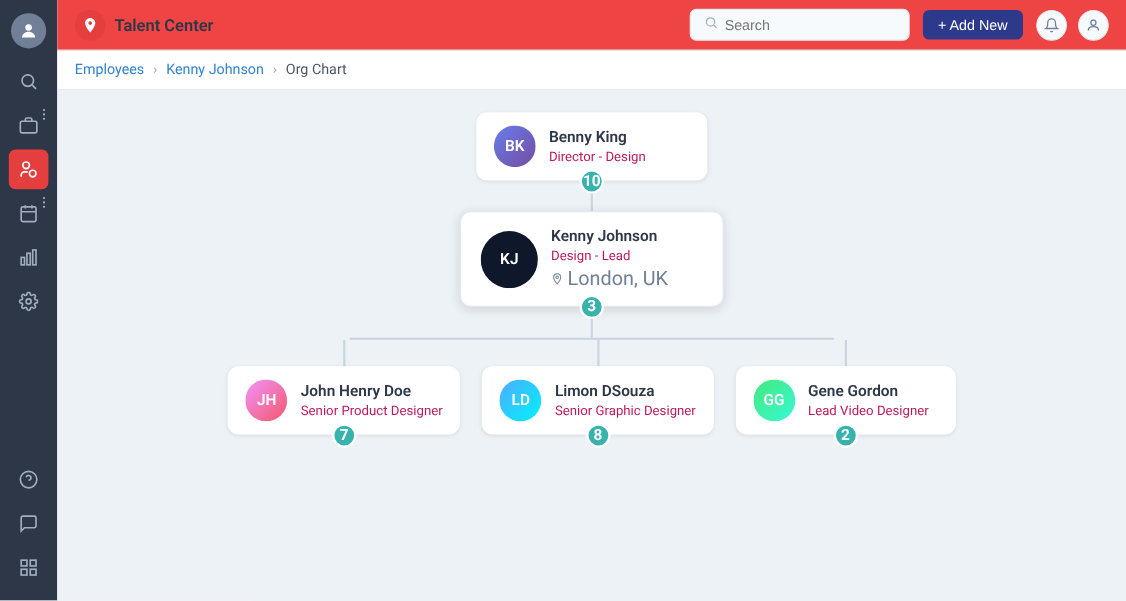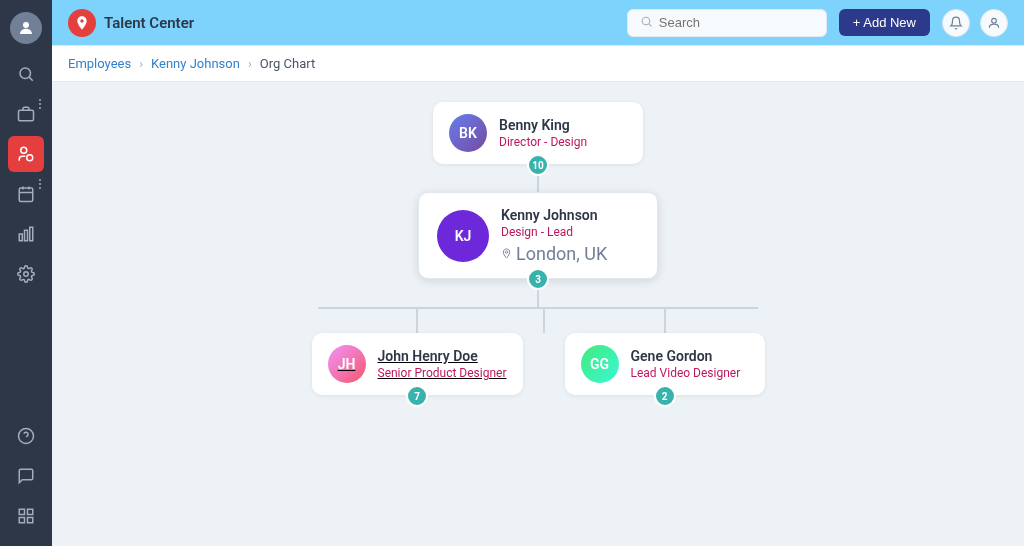--- a/index.html
+++ b/index.html
@@ -35,21 +35,21 @@
       display: flex; flex-direction: column; align-items: center; justify-content: center; gap: 2px;
     }
     .dot { width: 2px; height: 2px; background: #a0aec0; border-radius: 50%; }
     .sidebar-bottom { margin-top: auto; display: flex; flex-direction: column; align-items: center; gap: 4px; }
 
     
     .main { flex: 1; display: flex; flex-direction: column; overflow: hidden; }
 
     
     .topbar {
-      background: #7dd3fc;
+      background: #ef4444;
       height: 46px;
       display: flex; align-items: center; padding: 0 16px;
       border-bottom: 1px solid #e2e8f0;
       gap: 12px;
     }
     .topbar-logo { display: flex; align-items: center; gap: 8px; }
     .topbar-logo-icon { width: 28px; height: 28px; background: #e53e3e; border-radius: 50%; display: flex; align-items: center; justify-content: center; }
     .topbar-logo-icon svg { width: 16px; height: 16px; fill: white; }
     .topbar-title { font-size: 15px; font-weight: 600; color: #2d3748; }
     .topbar-spacer { flex: 1; }
@@ -118,36 +118,36 @@
       font-size: 14px; color: white; font-weight: 600;
     }
     .card-info { display: flex; flex-direction: column; gap: 2px; }
     .card-name { font-size: 14px; font-weight: 600; color: #2d3748; }
     .card-role { font-size: 12px; color: #be185d; }
     .card-location { font-size: 18px; color: #718096; display: flex; align-items: center; gap: 4px; margin-top: 2px; }
     .card-contact { margin-top: 8px; padding-top: 8px; border-top: 1px solid #f0f2f5; display: flex; flex-direction: column; gap: 4px; }
     .contact-row { font-size: 12px; color: #4a5568; display: flex; align-items: center; gap: 6px; }
     .badge {
       position: absolute; bottom: -12px; left: 50%; transform: translateX(-50%);
-      background: #38b2ac; color: white; font-size: 10px; font-weight: 700;
+      background: #38b2ac; color: white; font-size: 14px; font-weight: 700;
       width: 22px; height: 22px; border-radius: 50%;
       display: flex; align-items: center; justify-content: center;
       border: 2px solid white; z-index: 2;
     }
 
     .tree-wrapper { display: flex; flex-direction: column; align-items: center; width: 100%; }
     .v-line { width: 2px; height: 28px; background: #cbd5e0; }
     .children-row { display: flex; gap: 20px; }
 
     .branch-col { display: flex; flex-direction: column; align-items: center; }
     .branch-v { width: 2px; height: 24px; background: #cbd5e0; }
 
     
     .av-benny { background: linear-gradient(135deg, #667eea 0%, #764ba2 100%); }
-    .av-kenny { background: #6d28d9; }
+    .av-kenny { background: #0f172a; }
     .av-john { background: linear-gradient(135deg, #f093fb 0%, #f5576c 100%); }
     .av-limon { background: linear-gradient(135deg, #4facfe 0%, #00f2fe 100%); }
     .av-gene { background: linear-gradient(135deg, #43e97b 0%, #38f9d7 100%); }
   </style>
 </head>
 <body>
 
 <div class="sidebar">
   <div class="sidebar-avatar">
     <svg viewBox="0 0 24 24" width="18" height="18" fill="white">
@@ -322,36 +322,48 @@
       <div class="v-line"></div>
 
       <div style="position:relative; display:flex; flex-direction:column; align-items:center;">
 
         <div style="width: 440px; height:2px; background:#cbd5e0; position:relative;"></div>
 
         <div class="children-row">
 
           <div class="branch-col">
             <div class="branch-v"></div>
-            <div style="position:relative;text-decoration:underline;">
+            <div style="position:relative;">
               <div class="org-card">
                 <div class="org-avatar">
                   <div class="org-avatar-inner av-john">JH</div>
                 </div>
                 <div class="card-info">
                   <span class="card-name">John Henry Doe</span>
                   <span class="card-role">Senior Product Designer</span>
                 </div>
                 <div class="badge">7</div>
               </div>
             </div>
           </div>
 
           <div class="branch-col">
             <div class="branch-v"></div>
+            <div style="position:relative;">
+              <div class="org-card">
+                <div class="org-avatar">
+                  <div class="org-avatar-inner av-limon">LD</div>
+                </div>
+                <div class="card-info">
+                  <span class="card-name">Limon DSouza</span>
+                  <span class="card-role">Senior Graphic Designer</span>
+                </div>
+                <div class="badge">8</div>
+              </div>
+            </div>
           </div>
 
           <div class="branch-col">
             <div class="branch-v"></div>
             <div style="position:relative;">
               <div class="org-card">
                 <div class="org-avatar">
                   <div class="org-avatar-inner av-gene">GG</div>
                 </div>
                 <div class="card-info">

